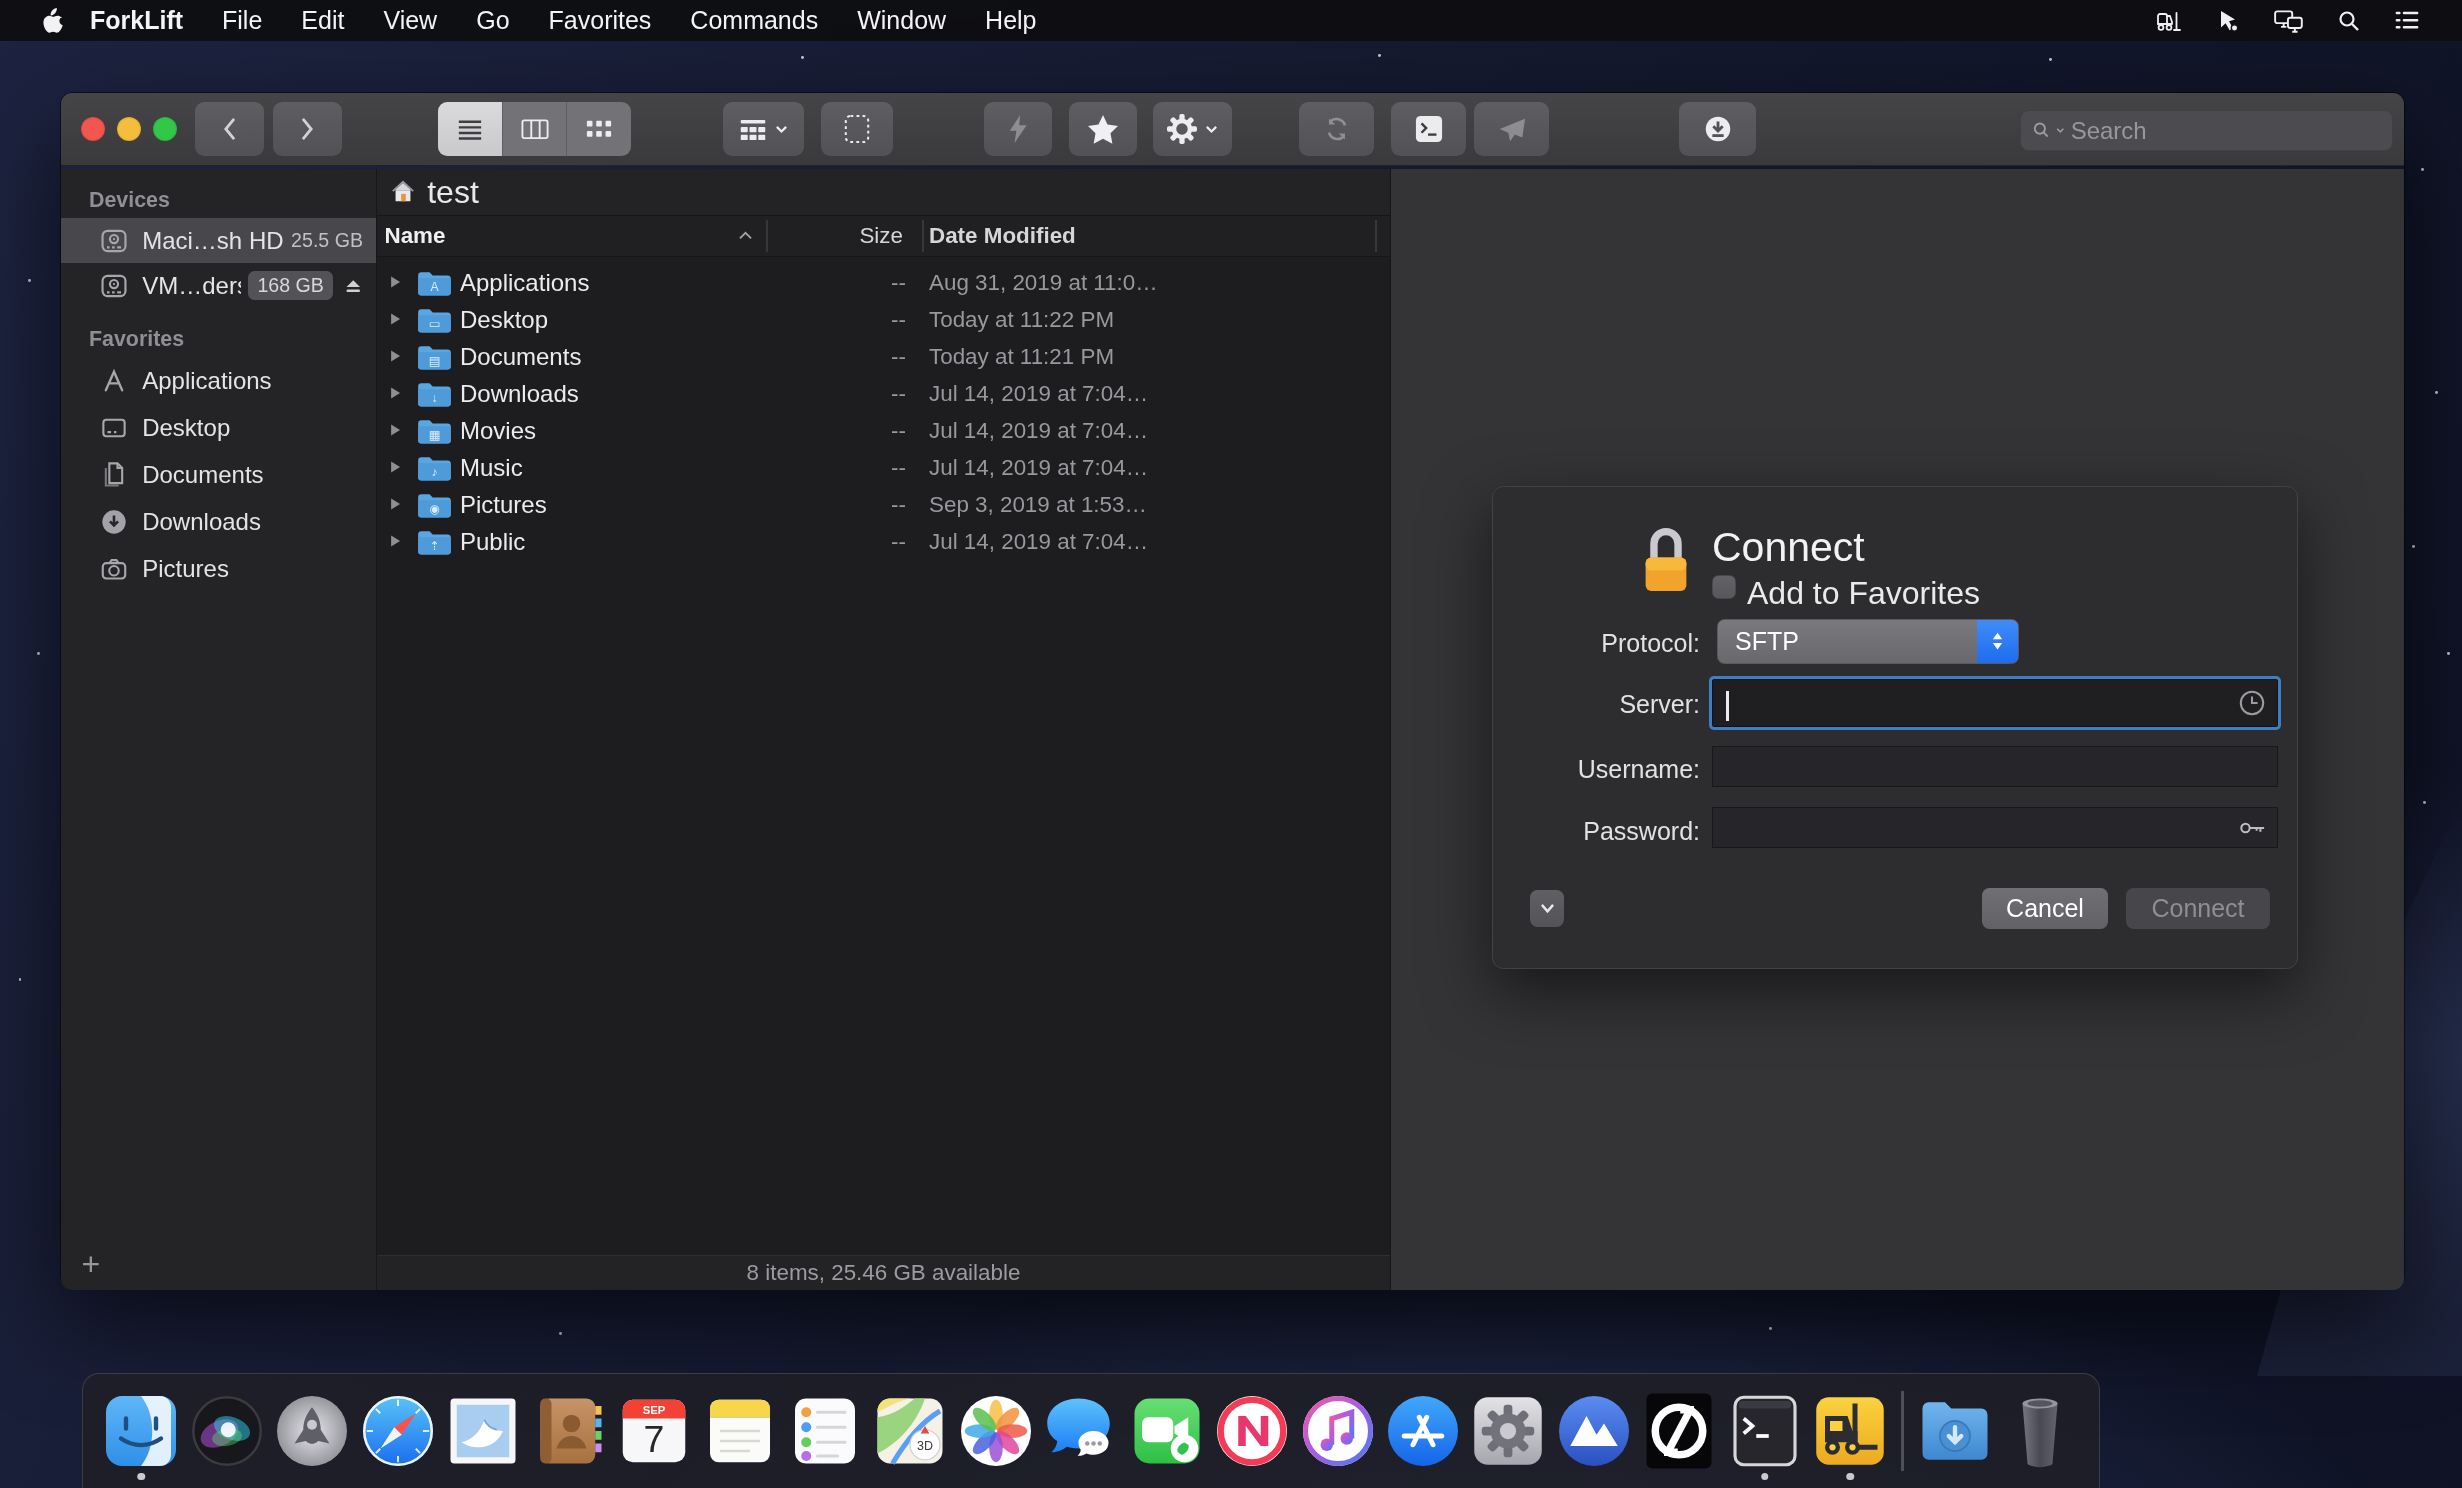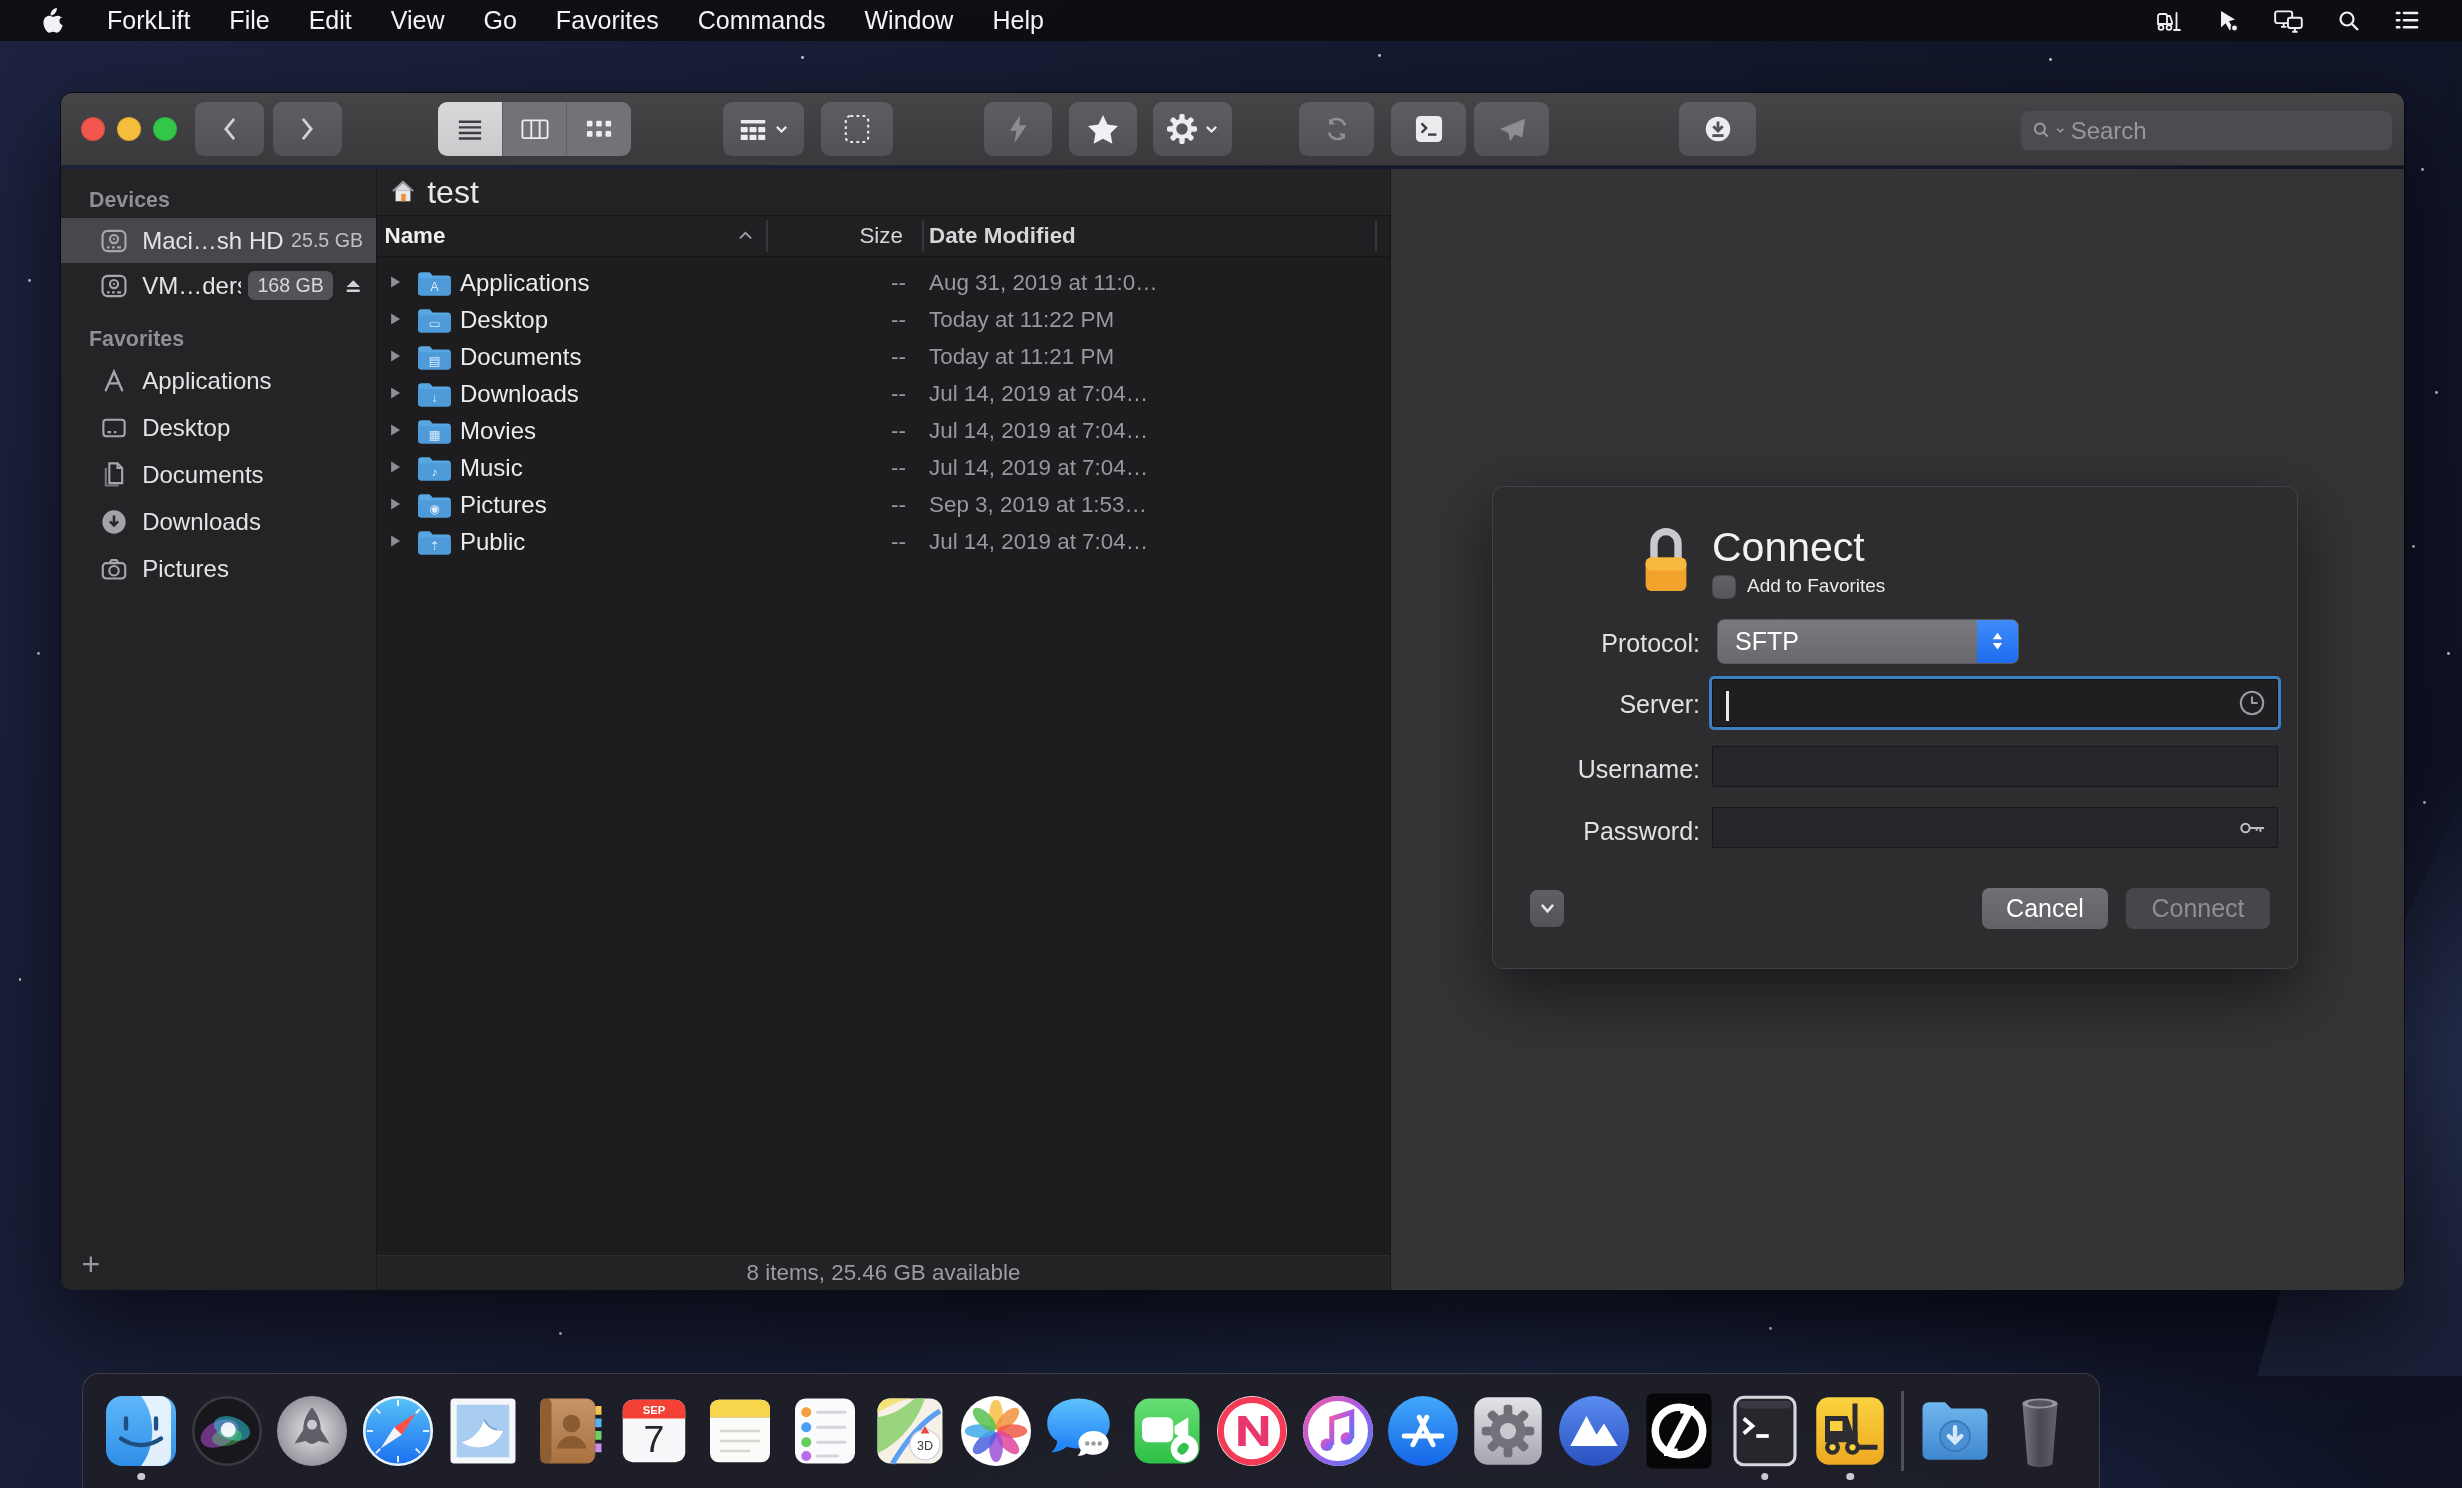--- a/index.html
+++ b/index.html
@@ -13,21 +13,21 @@
   .stars { position:absolute; inset:0; pointer-events:none; }
   .stars i { position:absolute; width:2.8px; height:2.8px; border-radius:50%; background:rgba(235,240,255,.8); }
   .mountain { position:absolute; right:0; bottom:112px; width:205px; height:577px; pointer-events:none;
     background:linear-gradient(200deg, rgba(70,84,128,.0) 0%, rgba(70,84,128,.25) 40%, rgba(40,48,78,.45) 100%);
     clip-path:polygon(100% 0, 100% 100%, 0 100%, 35% 55%, 60% 30%); }
 
   
   .menubar { position:absolute; left:0; top:0; width:2462px; height:41px; background:rgba(14,14,18,.97);
              display:flex; align-items:center; color:#f4f4f6; font-size:25px; z-index:50; }
   .apple { margin-left:37px; width:28px; height:28px; display:flex; }
-  .appname { font-weight:normal; margin-left:42px; }
+  .appname { font-weight:bold; margin-left:25px; }
   .menu-item { margin-left:39px; }
   .menu-item:first-of-type { margin-left:39px; }
   .mb-right { margin-left:auto; display:flex; align-items:center; gap:32px; padding-right:41px; }
   .status-icon { display:flex; align-items:center; }
 
   
   .window { position:absolute; left:61px; top:93px; width:2343px; height:1194px; border-radius:11.2px;
             box-shadow:0 37px 93px rgba(0,0,0,.62), 0 0 0 0.9px rgba(0,0,0,.55); z-index:10; }
   .toolbar { position:absolute; left:0; top:0; width:100%; height:73px; border-radius:11.2px 11.2px 0 0;
              background:linear-gradient(#454548,#3a3a3d); border-bottom:1.9px solid #232326; }
@@ -84,21 +84,21 @@
   
   .rightpane { flex:1; background:#343437; }
 
   
   .dialog { position:absolute; left:1492px; top:486px; width:806px; height:483px; background:#2d2d30;
             border:1.9px solid #424246; border-radius:11.2px; box-shadow:0 22.4px 65px rgba(0,0,0,.55); z-index:20; }
   .dlg-lock { position:absolute; left:148px; top:36px; }
   .dlg-title { position:absolute; left:219px; top:37px; font-size:41px; color:#f2f2f4; }
   .dlg-check { position:absolute; left:219px; top:88px; width:24px; height:24px; border-radius:6.5px;
                background:linear-gradient(#636367,#58585c); border:0.9px solid #4a4a4e; }
-  .dlg-checklabel { position:absolute; left:254px; top:88px; font-size:19px; color:#eaeaec; }
+  .dlg-checklabel { position:absolute; left:254px; top:88px; font-size:32px; color:#eaeaec; }
   .dlg-label { position:absolute; left:0; width:207px; text-align:right; color:#e2e2e4; font-size:25px; }
   .popup { position:absolute; left:224px; top:132px; width:302px; height:45px; border-radius:7.5px;
            background:linear-gradient(#7a7a7e,#69696d); border:0.9px solid #5a5a5e; display:flex; align-items:center; }
   .popup .pv { flex:1; padding-left:17px; color:#fff; font-size:25px; }
   .popup .pcap { width:41px; height:100%; background:linear-gradient(#3f8cf8,#1f6cf0); border-radius:0 6.5px 6.5px 0;
                  display:flex; align-items:center; justify-content:center; }
   .field { position:absolute; left:219px; width:566px; background:#26262a; border:1.9px solid #18181b;
            display:flex; align-items:center; }
   .field input { flex:1; height:100%; background:transparent; border:none; outline:none; color:#e8e8ea;
                  font-size:25px; padding:0 11.2px; font-family:"Liberation Sans","DejaVu Sans",sans-serif; }

